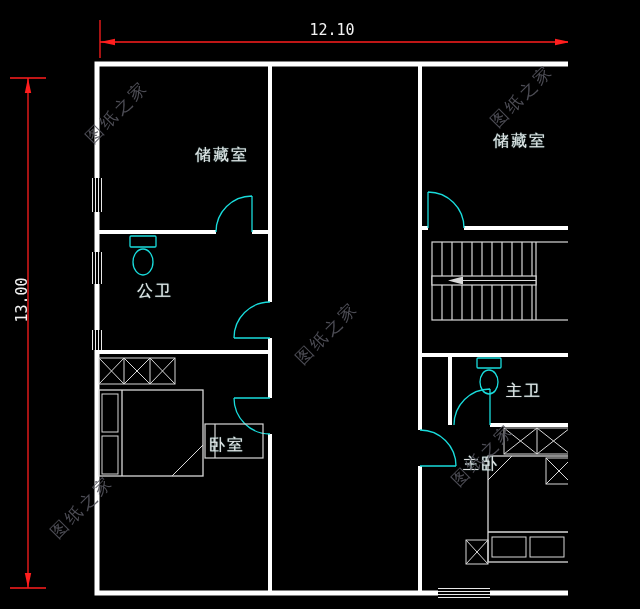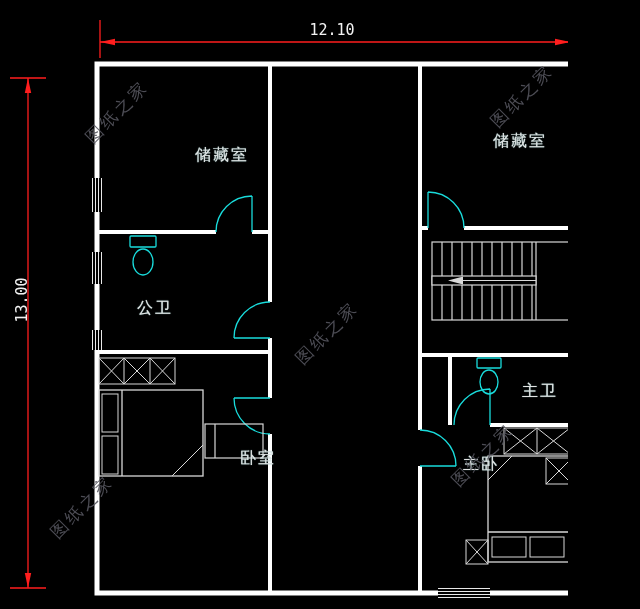--- a/index.html
+++ b/index.html
@@ -155,23 +155,23 @@
       <rect x="205" y="424" width="58" height="34"></rect>
       <line x1="215" y1="424" x2="215" y2="458"></line>
     </g>
   </svg>
 
   <div class="dim-label" style="left:332px;top:30px;">12.10</div>
   <div class="dim-label vertical" style="left:22px;top:300px;">13.00</div>
 
   <div class="room-label" style="left:222px;top:155px;">储藏室</div>
   <div class="room-label" style="left:520px;top:141px;">储藏室</div>
-  <div class="room-label" style="left:155px;top:308px;">公卫</div>
-  <div class="room-label" style="left:227px;top:458px;margin-left:31px;">卧室</div>
-  <div class="room-label" style="left:540px;top:391px;font-family:Liberation Serif, serif;">主卫</div>
+  <div class="room-label" style="left:155px;top:291px;">公卫</div>
+  <div class="room-label" style="left:227px;top:445px;">卧室</div>
+  <div class="room-label" style="left:524px;top:391px;font-family:Liberation Serif, serif;">主卫</div>
   <div class="room-label" style="left:481px;top:464px;">主卧</div>
 
   <div class="watermark" style="left:117px;top:112px;">图纸之家</div>
   <div class="watermark" style="left:522px;top:96px;">图纸之家</div>
   <div class="watermark" style="left:327px;top:333px;">图纸之家</div>
   <div class="watermark" style="left:483px;top:455px;">图纸之家</div>
   <div class="watermark" style="left:82px;top:507px;">图纸之家</div>
 
 </div>
 

